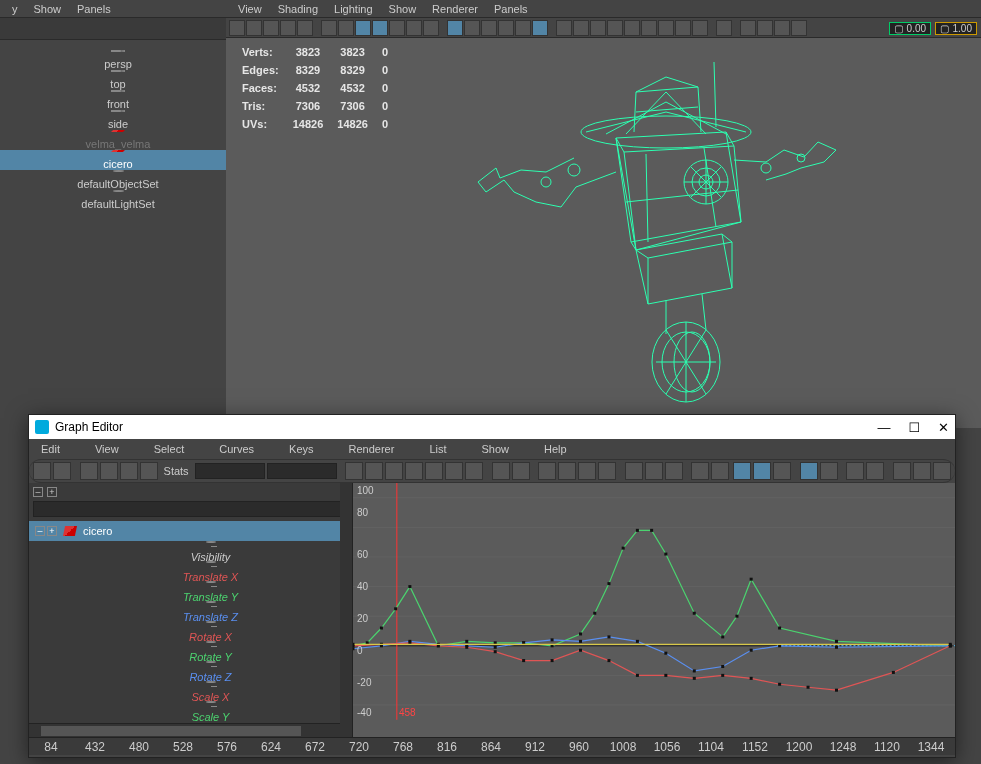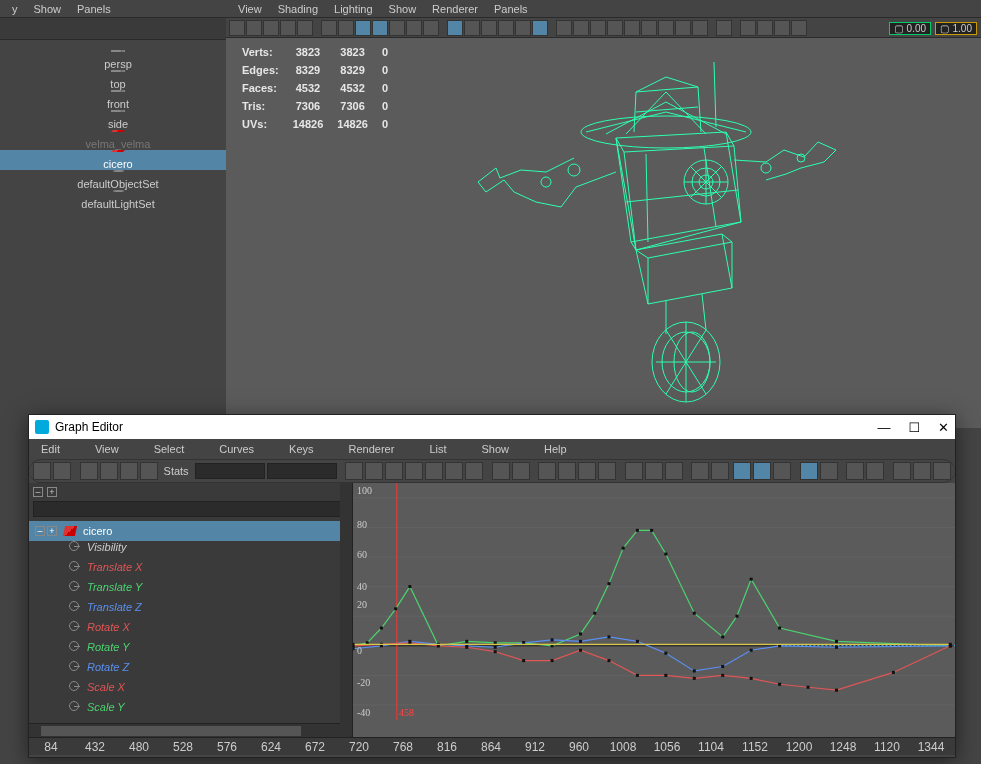--- a/index.html
+++ b/index.html
@@ -103,28 +103,28 @@
   .ge-toolbtn{width:18px;height:18px;background:#555;border:1px solid #333;flex:0 0 auto;}
   .ge-toolbtn.on{background:#5285a6;}
   .stats-label{color:#ccc;margin:0 4px;}
   .stats-field{width:70px;height:16px;background:#2b2b2b;border:1px solid #222;}
   .ge-body{display:flex;height:254px;}
   .ge-left{width:324px;background:#3a3a3a;border-right:1px solid #222;display:flex;flex-direction:column;position:relative;}
   .ge-filter{height:16px;margin:4px;background:#2b2b2b;border:1px solid #222;}
   .ge-tree{flex:1;overflow:hidden;}
   .ge-node{height:20px;display:flex;align-items:center;gap:6px;padding-left:6px;}
   .ge-node.sel{background:#5285a6;color:#fff;}
-  .ge-leaf{height:20px;display:flex;align-items:flex-start;gap:8px;padding-left:40px;font-style:italic;}
+  .ge-leaf{height:20px;display:flex;align-items:center;gap:8px;padding-left:40px;font-style:italic;flex-direction:column;}
   .tack{width:10px;height:10px;border:1px solid #888;border-radius:50%;position:relative;}
   .tack::after{content:"";position:absolute;left:4px;top:4px;width:6px;height:1px;background:#888;}
   .c-red{color:#e05555;} .c-green{color:#4bd36f;} .c-blue{color:#5a8ff0;}
   .ge-scrollh{height:14px;background:#333;border-top:1px solid #222;position:relative;}
   .ge-scrollh .thumb{position:absolute;left:12px;top:2px;width:260px;height:10px;background:#555;}
   .ge-scrollv{position:absolute;right:0;top:0;width:12px;height:100%;background:#333;}
-  .ge-graph{flex:1;background:#5b5b5b;position:relative;overflow:hidden;font-family:Liberation Serif, serif;}
+  .ge-graph{flex:1;background:#5b5b5b;position:relative;overflow:hidden;}
   
   .ge-graph svg{position:absolute;inset:0;}
   .ge-time{height:18px;background:#3a3a3a;border-top:1px solid #222;display:flex;align-items:center;overflow:hidden;}
   .tick{flex:0 0 auto;width:44px;text-align:center;font-size:12px;color:#ccc;}
   .ylab{position:absolute;left:4px;font-size:10px;color:#ccc;}
   .toggle-btns{display:flex;gap:2px;}
   .sq{width:10px;height:10px;border:1px solid #888;display:flex;align-items:center;justify-content:center;font-size:9px;}
 </style>
 </head>
 <body>
@@ -528,24 +528,24 @@
           <rect x="452.04330708661416" y="202.05" width="3" height="3" fill="#111"></rect>
           <rect x="480.3897637795276" y="205" width="3" height="3" fill="#111"></rect>
           <rect x="537.0826771653543" y="187.3" width="3" height="3" fill="#111"></rect>
           <rect x="593.7755905511812" y="160.75" width="3" height="3" fill="#111"></rect>
           <path d="M0 160.775L595.2755905511812 160.775" fill="none" stroke="#d8c84a" stroke-width="1.2"></path>
           <rect x="-1.5" y="159.275" width="3" height="3" fill="#111"></rect>
           <rect x="593.7755905511812" y="159.275" width="3" height="3" fill="#111"></rect>
         </svg>
 
       <span class="ylab" style="top:2px">100</span>
-      <span class="ylab" style="top:36px">80</span>
+      <span class="ylab" style="top:24px">80</span>
       <span class="ylab" style="top:66px">60</span>
       <span class="ylab" style="top:98px">40</span>
-      <span class="ylab" style="top:116px">20</span>
+      <span class="ylab" style="top:130px">20</span>
       <span class="ylab" style="top:162px">0</span>
       <span class="ylab" style="top:194px">-20</span>
       <span class="ylab" style="top:224px">-40</span>
       <span class="ylab" style="top:224px;left:46px;color:#f44">458</span>
     </div>
   </div>
 
   <div class="ge-time" id="time-ruler">
       <span class="tick">84</span>
       <span class="tick">432</span>

